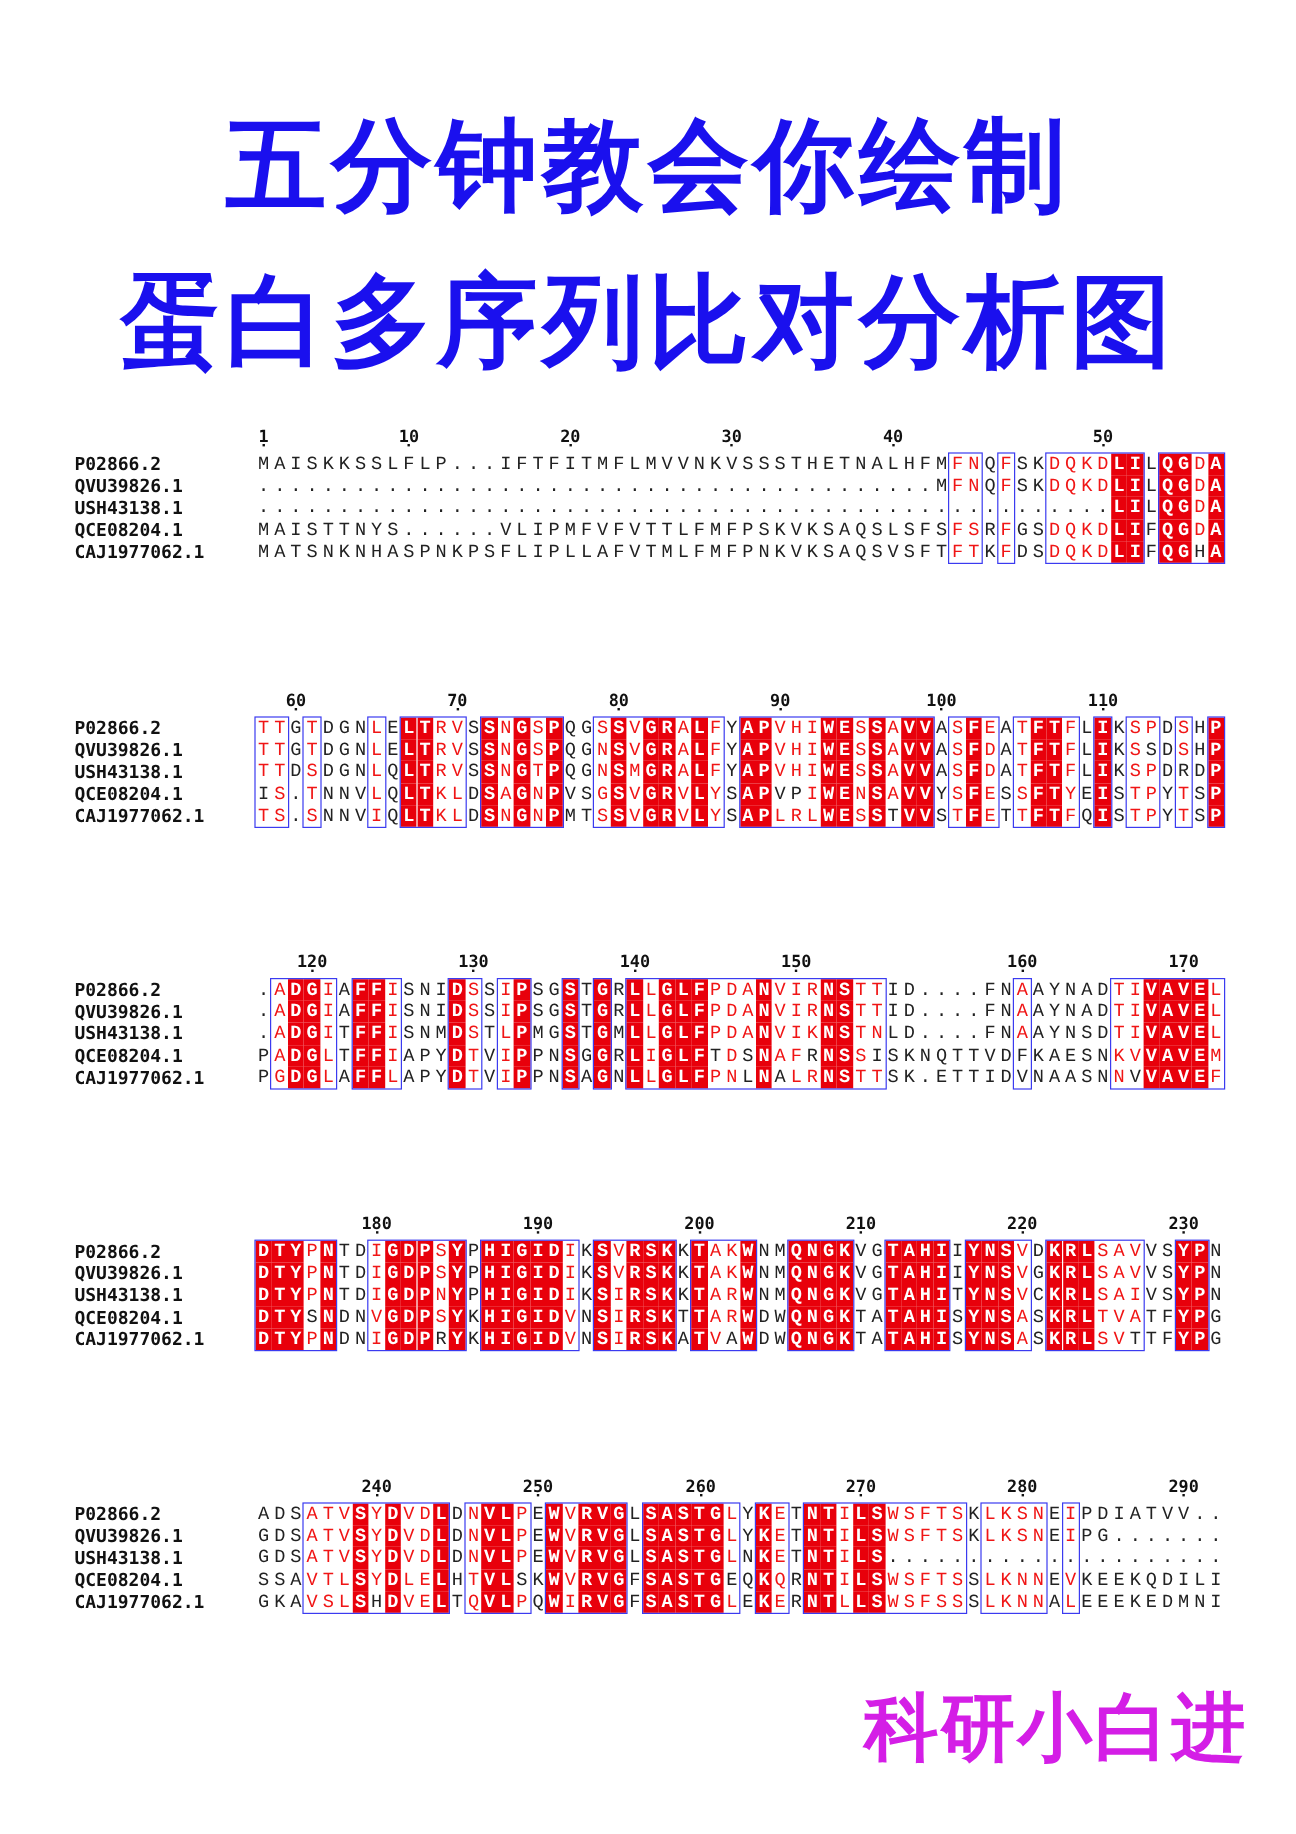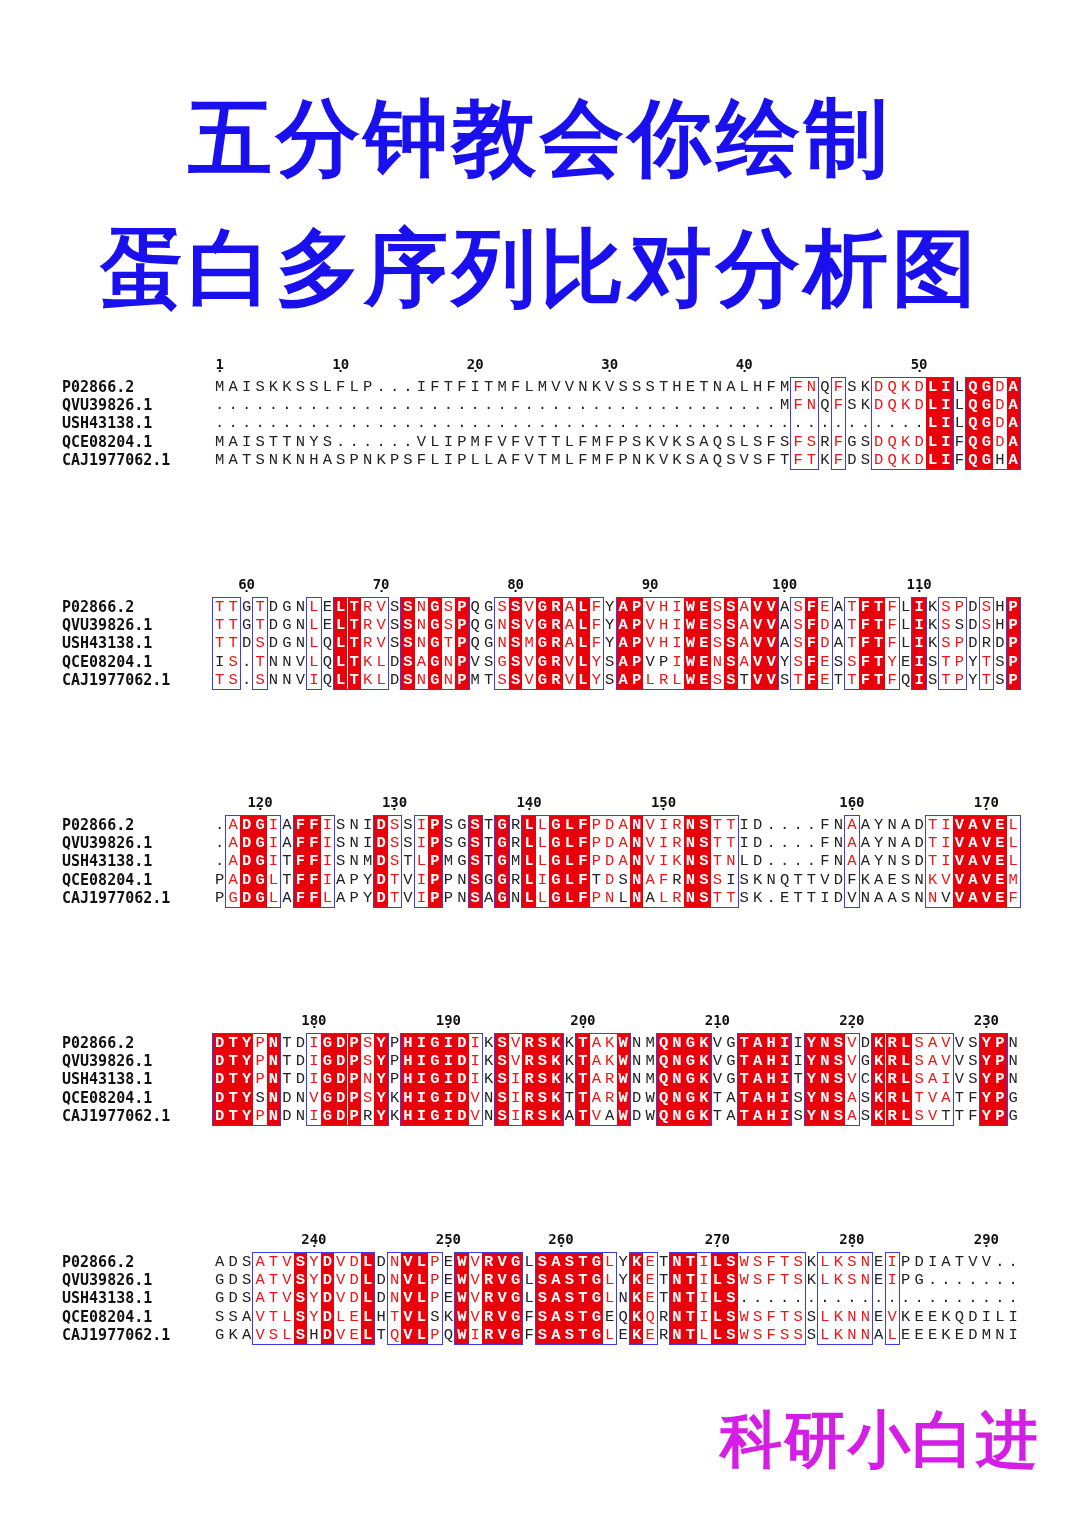--- a/index.html
+++ b/index.html
@@ -1376,21 +1376,21 @@
         <div class="box" style="left: 523.55px; top: -1px; width: 55.8px; height: 93px;"></div>
         <div class="box" style="left: 590.8px; top: -1px; width: 55.8px; height: 93px;"></div>
         <div class="box" style="left: 658.05px; top: -1px; width: 82.7px; height: 93px;"></div>
         <div class="box" style="left: 765.65px; top: -1px; width: 28.9px; height: 93px;"></div>
       </div>
     </div>
     <div class="block" style="top: 1231px;">
       <div class="ruler">
         <div class="tick" style="left: 100.875px;">240<span class="dot"></span></div>
         <div class="tick" style="left: 235.375px;">250<span class="dot"></span></div>
-        <div class="tick" style="left: 348px;">260<span class="dot"></span></div>
+        <div class="tick" style="left: 371px;">260<span class="dot"></span></div>
         <div class="tick" style="left: 504.375px;">270<span class="dot"></span></div>
         <div class="tick" style="left: 638.875px;">280<span class="dot"></span></div>
         <div class="tick" style="left: 773.375px;">290<span class="dot"></span></div>
       </div>
       <div class="names">
         <div>P02866.2</div>
         <div>QVU39826.1</div>
         <div>USH43138.1</div>
         <div>QCE08204.1</div>
         <div>CAJ1977062.1</div>

